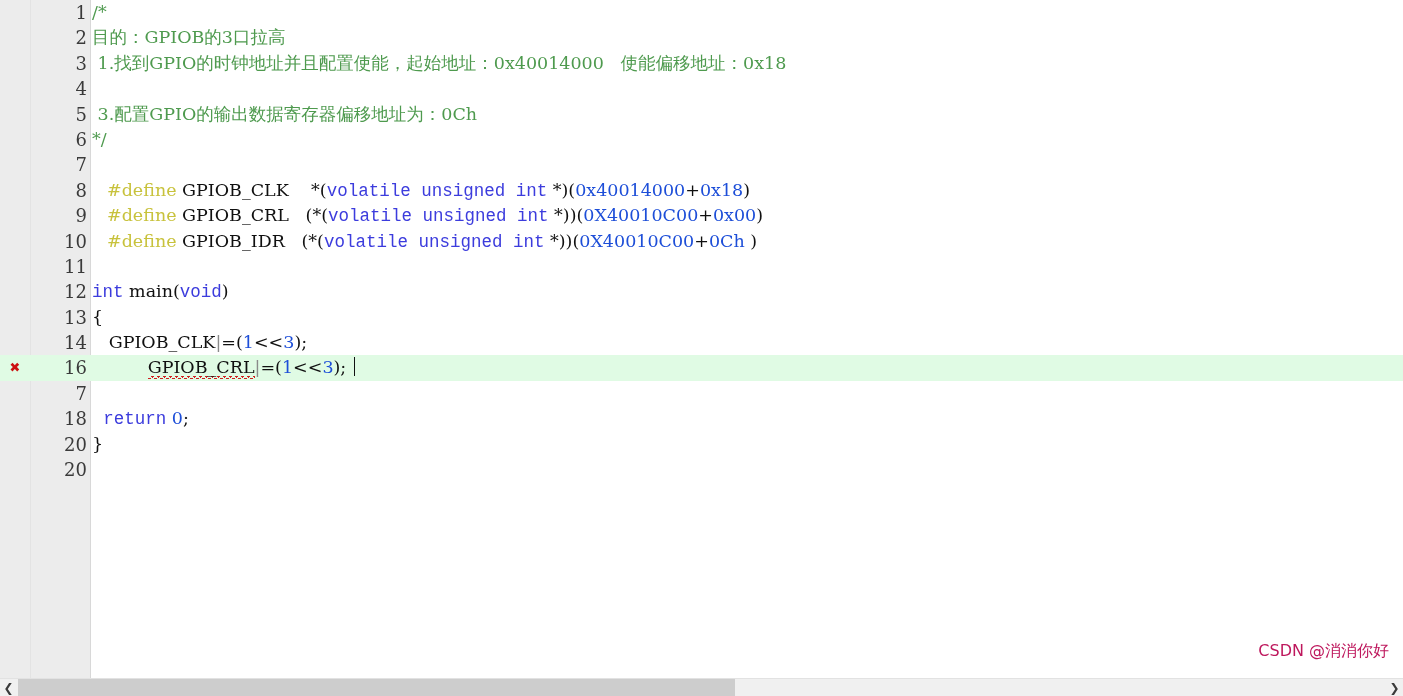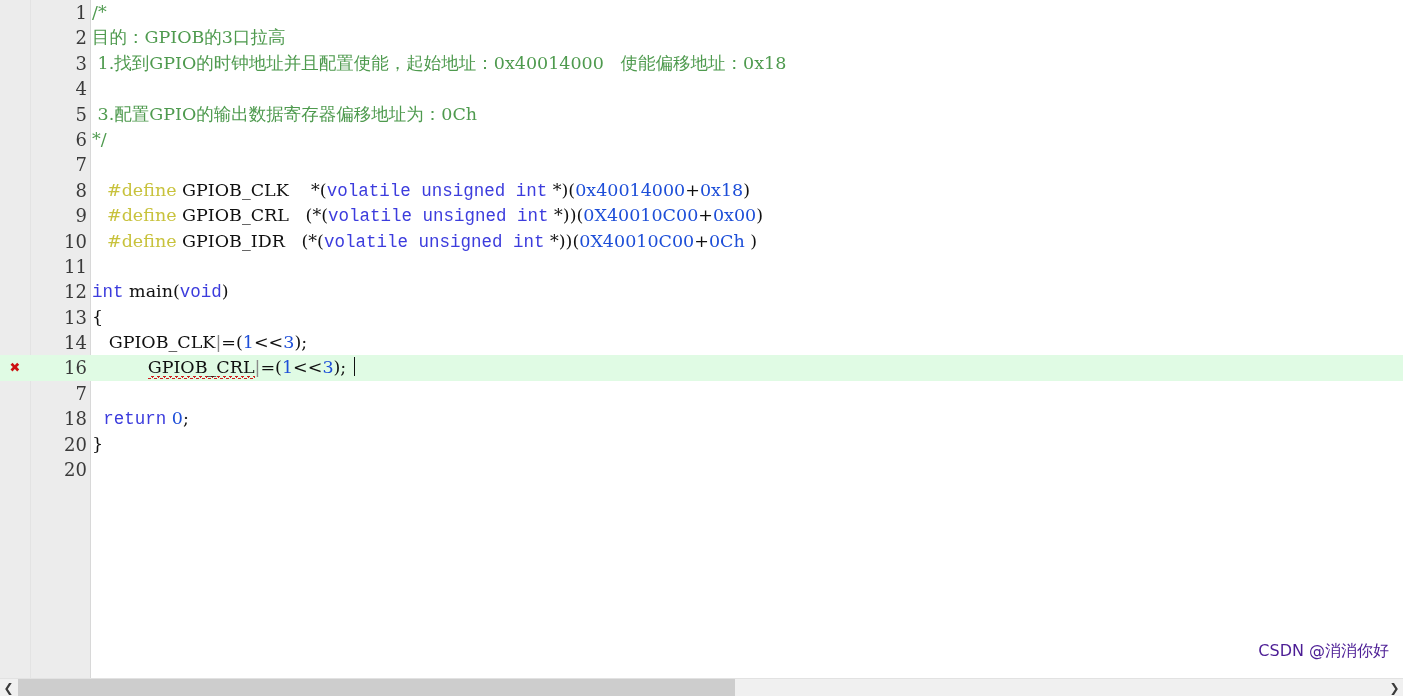--- a/index.html
+++ b/index.html
@@ -156,21 +156,21 @@
     height: 18px;
     background: #cdcdcd;
   }
 
   
   #watermark {
     position: absolute;
     right: 14px;
     bottom: 16px;
     font-size: 16px;
-    color: #4c1d95;
+    color: #be185d;
     font-family: "DejaVu Sans", "Liberation Sans", sans-serif;
     white-space: nowrap;
     z-index: 10;
     pointer-events: none;
   }
 </style>
 </head>
 <body>
 
 <div id="editor">

